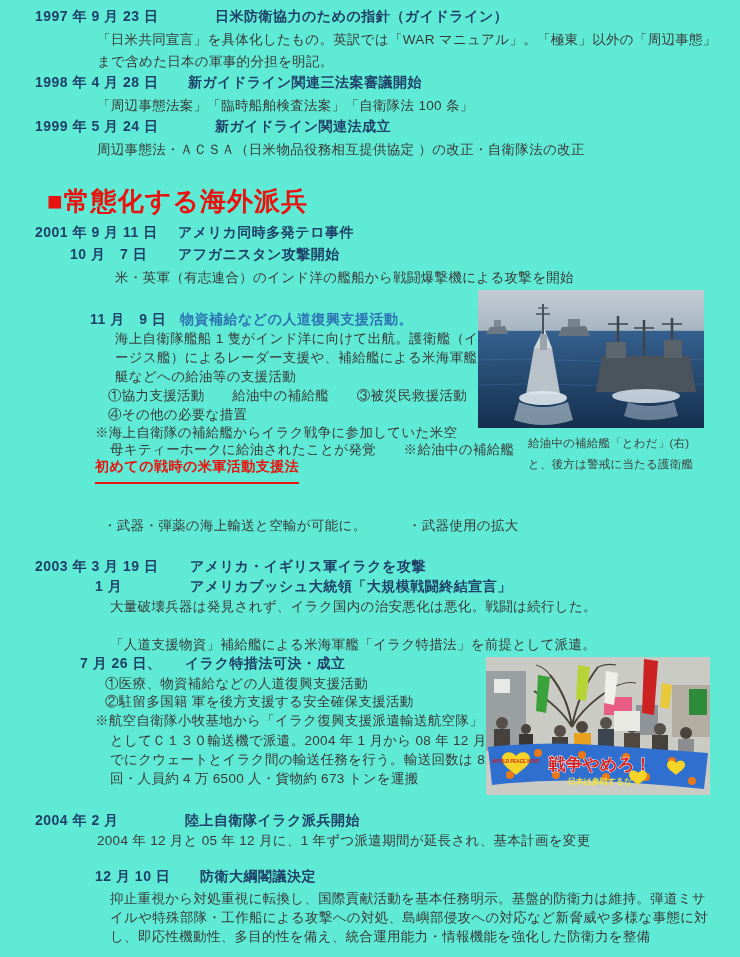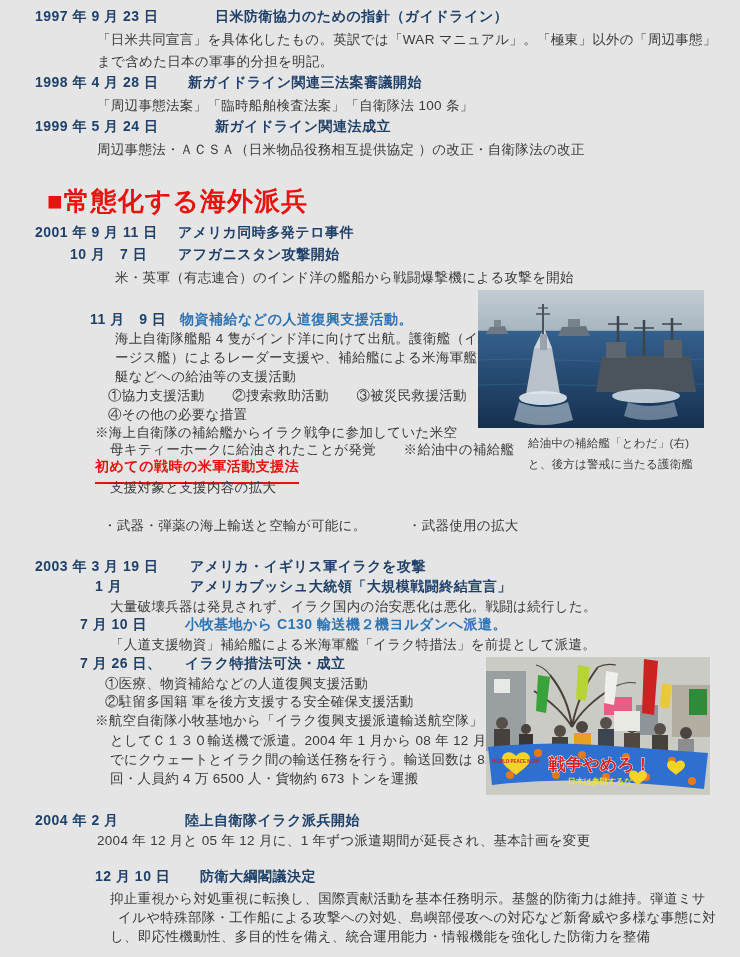--- a/index.html
+++ b/index.html
@@ -5,21 +5,21 @@
   :root{
     --navy:#1f4068;
     --blue:#2e74b5;
     --red:#e8130e;
     --body:#3a3a3a;
   }
   html,body{margin:0;padding:0;background:#fff;}
   .page{
     position:relative;
     width:740px;height:957px;
-    background:#e5e5e5;
+    background:#5eead4;
     font-family:"Liberation Sans", sans-serif;
     overflow:hidden;
   }
   .row{position:absolute;left:0;width:740px;height:20px;}
   .tdate,.etitle{
     position:absolute;top:0;white-space:nowrap;
     font-weight:bold;font-size:14px;color:var(--navy);
     letter-spacing:.5px;
   }
   .etitle.blue{color:var(--blue);}
@@ -77,29 +77,28 @@
   </div>
   <div class="row" style="top:246px">
     <span class="tdate" style="left:70px">10 月　7 日</span>
     <span class="etitle" style="left:178px">アフガニスタン攻撃開始</span>
   </div>
   <div class="btext" style="top:269px;left:115px">米・英軍（有志連合）のインド洋の艦船から戦闘爆撃機による攻撃を開始</div>
   <div class="row" style="top:311px">
     <span class="tdate" style="left:90px">11 月　9 日</span>
     <span class="etitle blue" style="left:180px">物資補給などの人道復興支援活動。</span>
   </div>
-  <div class="btext" style="top:330px;left:115px">海上自衛隊艦船 4 隻がインド洋に向けて出航。護衛艦（イ</div>
+  <div class="btext" style="top:330px;left:115px">海上自衛隊艦船 1 隻がインド洋に向けて出航。護衛艦（イ</div>
   <div class="btext" style="top:349px;left:115px">ージス艦）によるレーダー支援や、補給艦による米海軍艦</div>
   <div class="btext" style="top:368px;left:115px">艇などへの給油等の支援活動</div>
-  <div class="btext" style="top:387px;left:108px">①協力支援活動　　②捜索救助活動　　③被災民救援活動</div>
+  <div class="btext" style="top:387px;left:108px">①協力支援活動　　給油中の補給艦　　③被災民救援活動</div>
   <div class="btext" style="top:406px;left:108px">④その他の必要な措置</div>
   <div class="btext" style="top:424px;left:95px">※海上自衛隊の補給艦からイラク戦争に参加していた米空</div>
   <div class="btext" style="top:441px;left:110px">母キティーホークに給油されたことが発覚　　※給油中の補給艦</div>
   <div class="redlaw" style="top:458px;left:95px">初めての戦時の米軍活動支援法</div>
-  <div class="btext" style="top:479px;left:110px">支援対象と支援内容の拡大</div>
   <div class="btext" style="top:517px;left:103px">・武器・弾薬の海上輸送と空輸が可能に。　　　・武器使用の拡大</div>
 
   <svg class="photo" style="top:290px;left:478px" width="226" height="138" viewBox="0 0 226 138">
     <defs>
       <linearGradient id="sea1" x1="0" y1="0" x2="0" y2="1">
         <stop offset="0" stop-color="#35618f"></stop>
         <stop offset="1" stop-color="#15304e"></stop>
       </linearGradient>
       <linearGradient id="sky1" x1="0" y1="0" x2="0" y2="1">
         <stop offset="0" stop-color="#c3ccd4"></stop>
@@ -152,24 +151,20 @@
 
   <div class="row" style="top:558px">
     <span class="tdate" style="left:35px">2003 年 3 月 19 日</span>
     <span class="etitle" style="left:190px">アメリカ・イギリス軍イラクを攻撃</span>
   </div>
   <div class="row" style="top:578px">
     <span class="tdate" style="left:95px">1 月</span>
     <span class="etitle" style="left:190px">アメリカブッシュ大統領「大規模戦闘終結宣言」</span>
   </div>
   <div class="btext" style="top:598px;left:110px">大量破壊兵器は発見されず、イラク国内の治安悪化は悪化。戦闘は続行した。</div>
-  <div class="row" style="top:616px">
-    <span class="tdate" style="left:80px">7 月 10 日</span>
-    <span class="etitle blue" style="left:185px">小牧基地から C130 輸送機２機ヨルダンへ派遣。</span>
-  </div>
   <div class="btext" style="top:636px;left:110px">「人道支援物資」補給艦による米海軍艦「イラク特措法」を前提として派遣。</div>
   <div class="row" style="top:655px">
     <span class="tdate" style="left:80px">7 月 26 日、</span>
     <span class="etitle" style="left:185px">イラク特措法可決・成立</span>
   </div>
   <div class="btext" style="top:675px;left:105px">①医療、物資補給などの人道復興支援活動</div>
   <div class="btext" style="top:693px;left:105px">②駐留多国籍 軍を後方支援する安全確保支援活動</div>
   <div class="btext" style="top:712px;left:95px">※航空自衛隊小牧基地から「イラク復興支援派遣輸送航空隊」</div>
   <div class="btext" style="top:732px;left:110px">としてＣ１３０輸送機で派遣。2004 年 1 月から 08 年 12 月ま</div>
   <div class="btext" style="top:751px;left:110px">でにクウェートとイラク間の輸送任務を行う。輸送回数は 821</div>
@@ -244,16 +239,16 @@
   <div class="row" style="top:812px">
     <span class="tdate" style="left:35px">2004 年 2 月</span>
     <span class="etitle" style="left:185px">陸上自衛隊イラク派兵開始</span>
   </div>
   <div class="btext" style="top:832px;left:97px">2004 年 12 月と 05 年 12 月に、1 年ずつ派遣期間が延長され、基本計画を変更</div>
   <div class="row" style="top:868px">
     <span class="tdate" style="left:95px">12 月 10 日</span>
     <span class="etitle" style="left:200px">防衛大綱閣議決定</span>
   </div>
   <div class="btext" style="top:890px;left:110px">抑止重視から対処重視に転換し、国際貢献活動を基本任務明示。基盤的防衛力は維持。弾道ミサ</div>
-  <div class="btext" style="top:909px;left:118px">イルや特殊部隊・工作船による攻撃への対処、島嶼部侵攻への対応など新脅威や多様な事態に対</div>
+  <div class="btext" style="top:909px;left:110px">イルや特殊部隊・工作船による攻撃への対処、島嶼部侵攻への対応など新脅威や多様な事態に対</div>
   <div class="btext" style="top:928px;left:110px">し、即応性機動性、多目的性を備え、統合運用能力・情報機能を強化した防衛力を整備</div>
 
 </div>
 
 </body></html>

